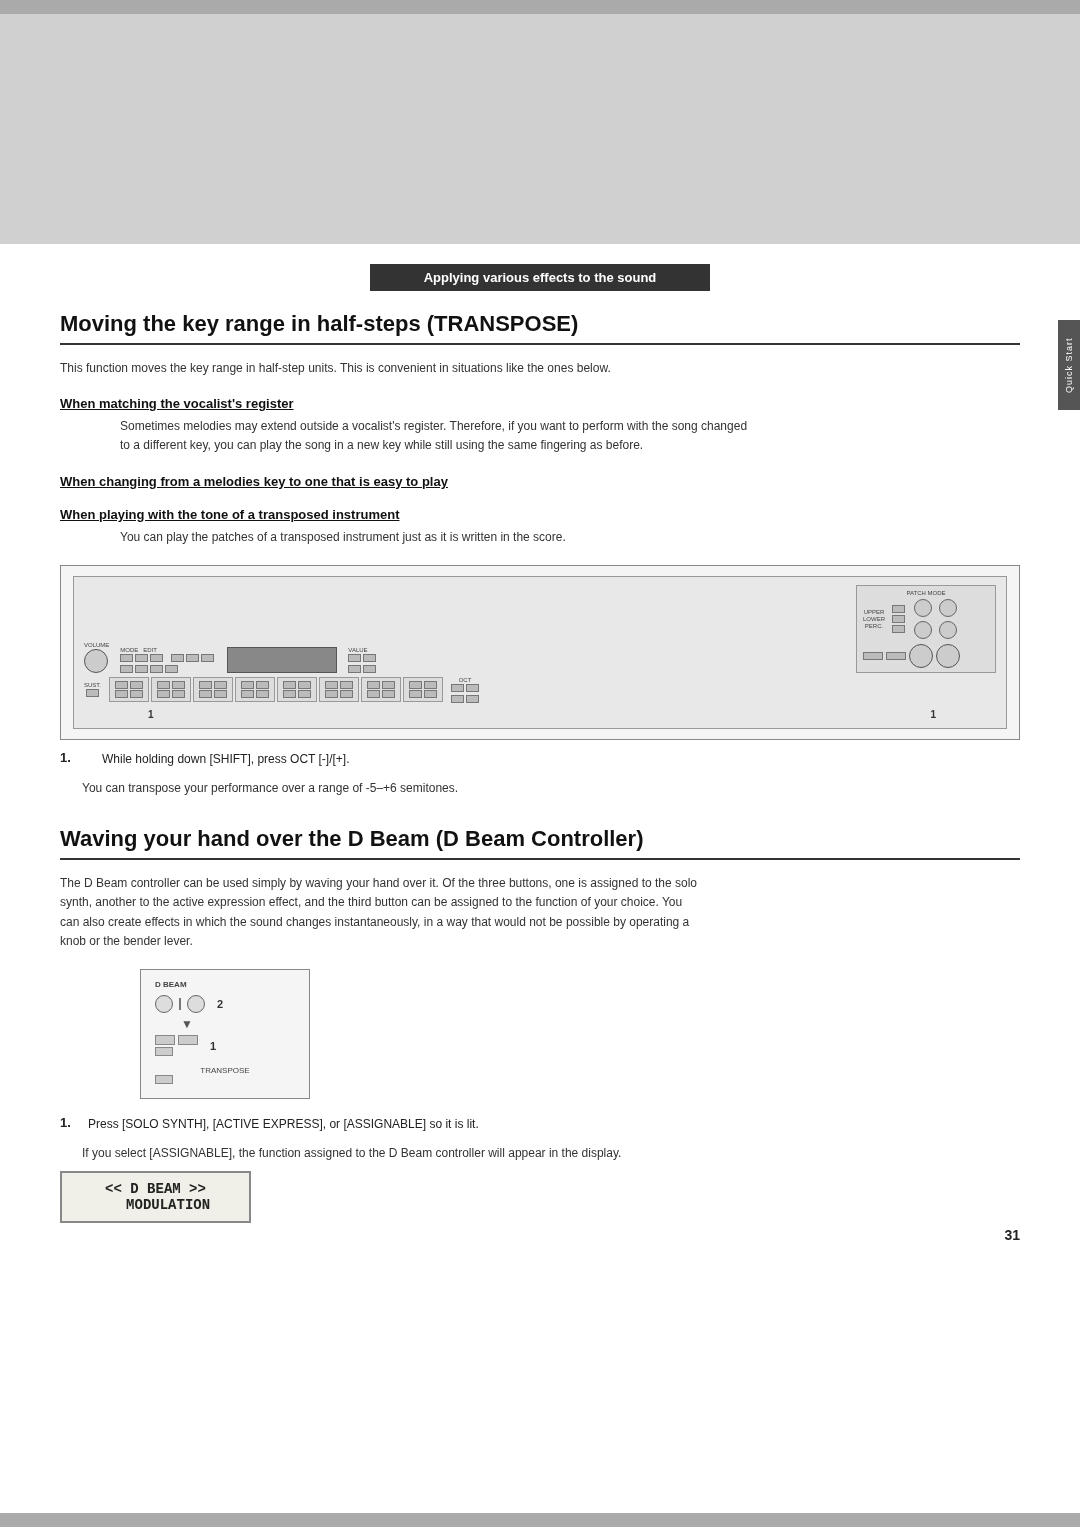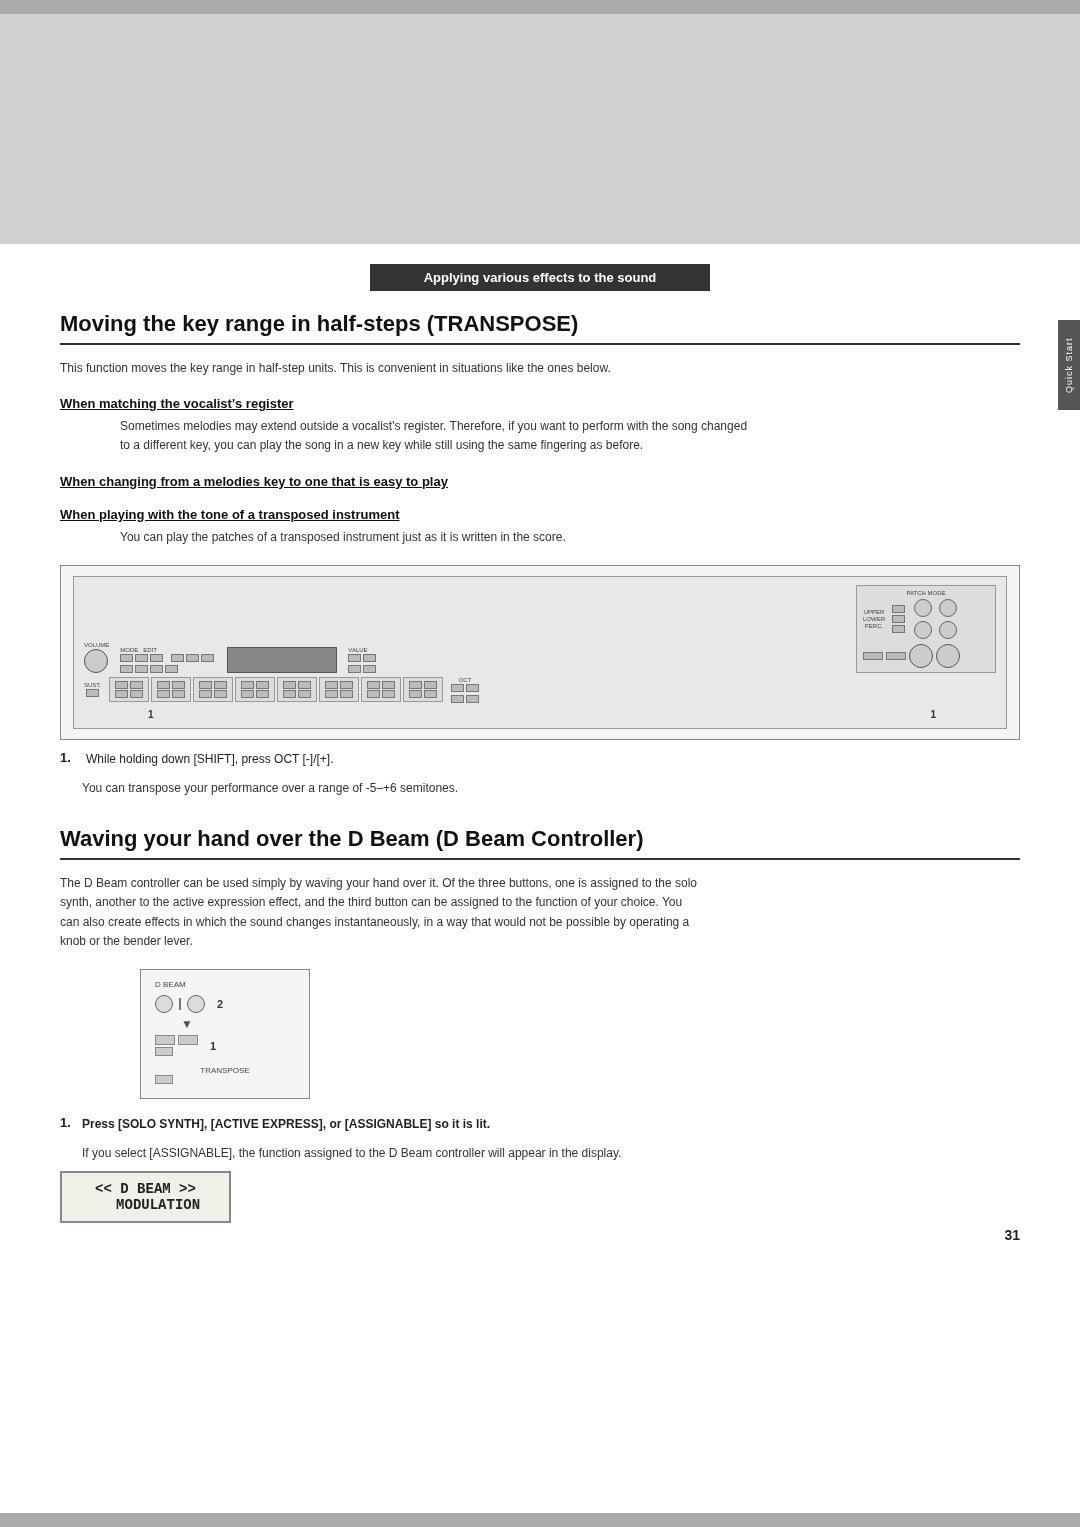--- a/index.html
+++ b/index.html
@@ -168,21 +168,21 @@
     }
 
     .dbeam-inner {
       display: flex;
       flex-direction: column;
       gap: 4px;
     }
 
     .dbeam-label-top {
       font-size: 8px;
-      font-weight: normal;
+      font-weight: bold;
       color: #444;
       margin-bottom: 2px;
     }
 
     .dbeam-btn-row {
       display: flex;
       align-items: center;
       gap: 6px;
     }
 
@@ -218,21 +218,21 @@
     
     .display-box {
       border: 2px solid #888;
       background: #f0f0e8;
       font-family: 'Courier New', Courier, monospace;
       font-size: 14px;
       font-weight: bold;
       color: #222;
       text-align: center;
       padding: 8px 20px;
-      width: 171px;
+      width: 191px;
       margin: 8px 0 12px 0;
     }
 
     
     .page-number {
       position: absolute;
       bottom: 32px;
       right: 60px;
       font-size: 14px;
       font-weight: bold;
@@ -562,21 +562,21 @@
 
       <div style="display:flex;justify-content:space-between;margin-top:6px;padding:0 60px;">
         <span class="label-num">1</span>
         <span class="label-num">1</span>
       </div>
     </div>
   </div>
 
   <div class="step-item">
     <span class="step-num">1.</span>
-    <span class="step-text" style="margin-left:4px;">While holding down [SHIFT], press OCT [-]/[+].</span>
+    <span class="step-text" style="margin-left:20px;">While holding down [SHIFT], press OCT [-]/[+].</span>
   </div>
   <div class="step-sub-text">You can transpose your performance over a range of -5–+6 semitones.</div>
 
   <div class="section2-title">
     <span>Waving your hand over the D Beam
 (D Beam Controller)</span>
   </div>
 
   <div class="body-text">The D Beam controller can be used simply by waving your hand over it. Of the three buttons, one is assigned to the solo synth, another to the active expression effect, and the third button can be assigned to the function of your choice. You can also create effects in which the sound changes instantaneously, in a way that would not be possible by operating a knob or the bender lever.</div>
 
@@ -607,21 +607,21 @@
       </div>
       <div style="margin-top:4px;">
         <div class="k-label" style="font-size:8px;">TRANSPOSE</div>
         <div class="dbeam-sm-rect"></div>
       </div>
     </div>
   </div>
 
   <div class="step-item">
     <span class="step-num">1.</span>
-    <span class="step-text" style="font-weight:bold;">Press [SOLO SYNTH], [ACTIVE EXPRESS], or [ASSIGNABLE] so it is lit.</span>
+    <span class="step-text" style="margin-left:6px;">Press [SOLO SYNTH], [ACTIVE EXPRESS], or [ASSIGNABLE] so it is lit.</span>
   </div>
   <div class="step-sub-text">If you select [ASSIGNABLE], the function assigned to the D Beam controller will appear in the display.</div>
 
   <div class="display-box">
     <div>&lt;&lt; D BEAM &gt;&gt;</div>
     <div>&nbsp;&nbsp;&nbsp;MODULATION</div>
   </div>
 
   <div class="page-number">31</div>
 

